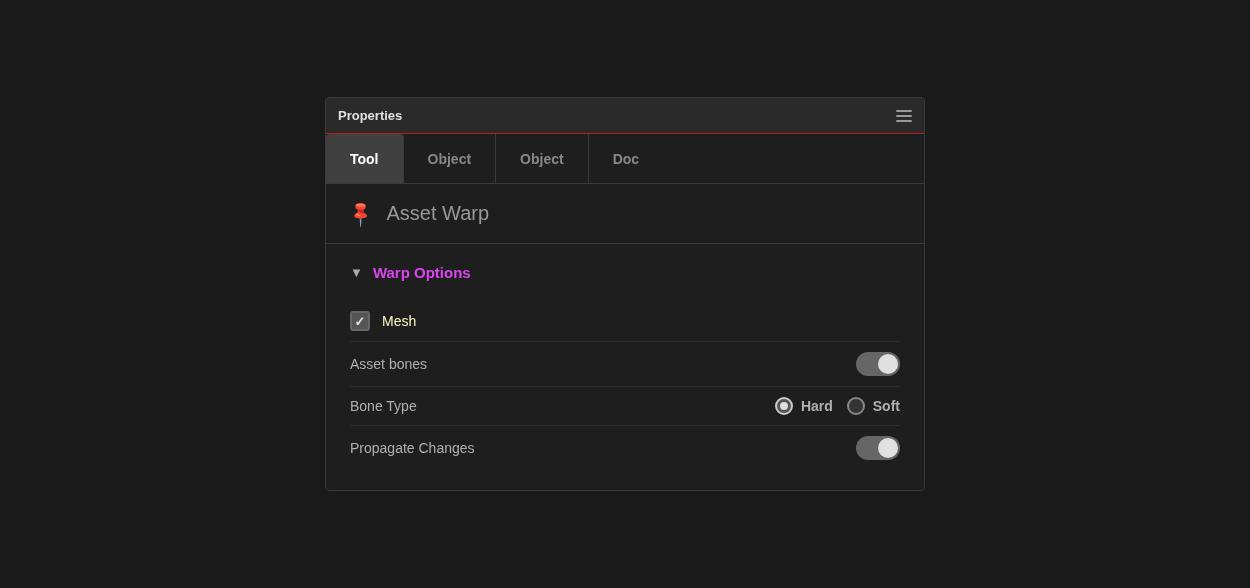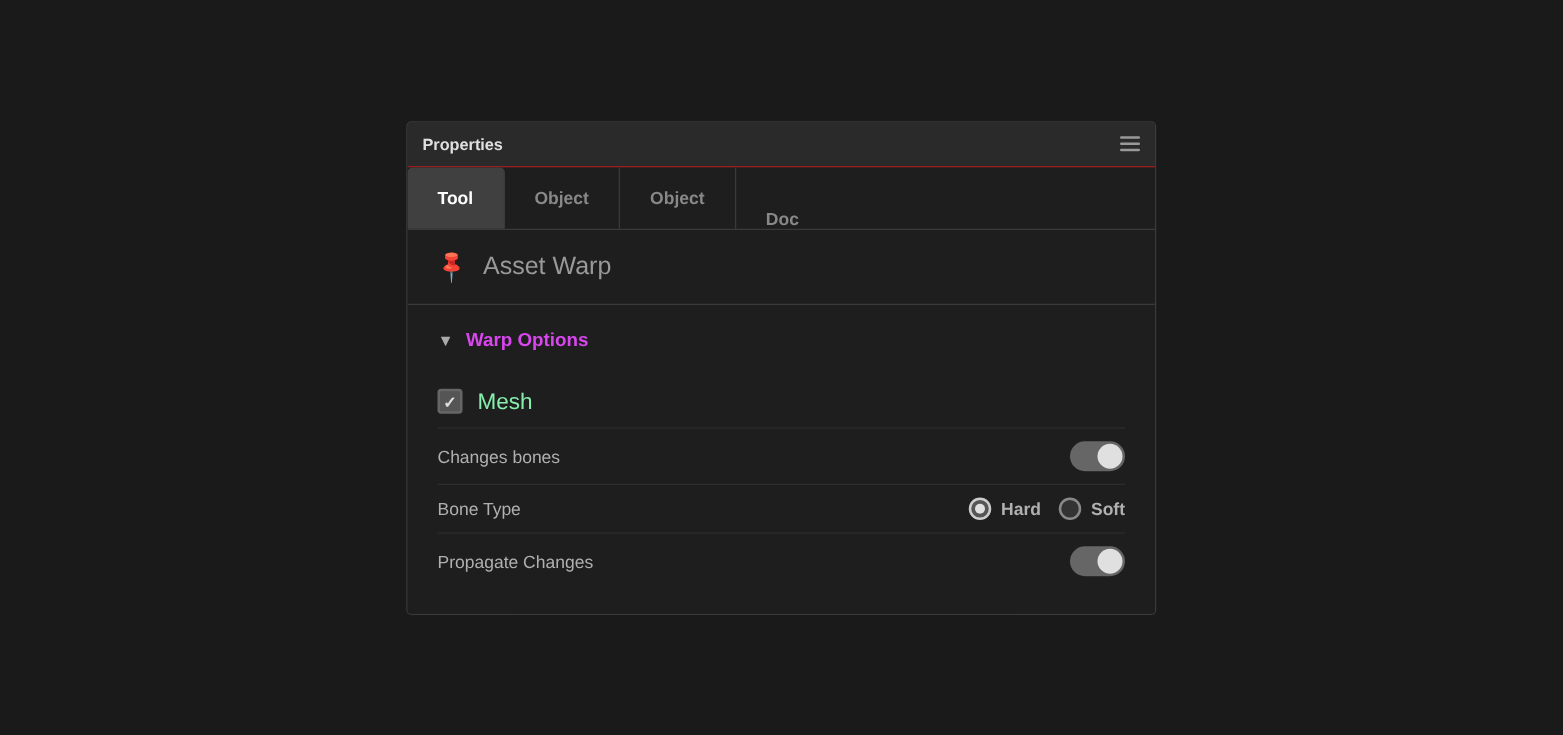--- a/index.html
+++ b/index.html
@@ -75,21 +75,20 @@
       cursor: pointer;
       font-size: 14px;
       font-weight: 600;
       color: #888;
       border-right: 1px solid #3a3a3a;
       position: relative;
     }
 
     .tab:last-child {
       border-right: none;
-      align-items: flex-end;
     }
 
     .tab.active {
       background: #404040;
       color: #ffffff;
       border-radius: 4px 4px 0 0;
     }
 
     
     .tool-header {
@@ -179,22 +178,22 @@
       flex-shrink: 0;
     }
 
     .custom-checkbox .check-mark {
       color: #e0e0e0;
       font-size: 13px;
       font-weight: 700;
     }
 
     .checkbox-label {
-      color: #86efac;
-      font-size: 18px;
+      color: #fef9c3;
+      font-size: 14px;
     }
 
     
     .toggle-switch {
       width: 44px;
       height: 24px;
       background: #555;
       border-radius: 12px;
       position: relative;
       cursor: pointer;
@@ -305,21 +304,21 @@
     </div>
 
     <div class="checkbox-row">
       <div class="custom-checkbox">
         <span class="check-mark">✓</span>
       </div>
       <span class="checkbox-label">Mesh</span>
     </div>
 
     <div class="option-row">
-      <span class="option-label">Changes bones</span>
+      <span class="option-label">Asset bones</span>
       <div class="toggle-switch on">
         <div class="toggle-knob"></div>
       </div>
     </div>
 
     <div class="option-row">
       <span class="option-label">Bone Type</span>
       <div class="radio-group">
         <div class="radio-option">
           <div class="radio-circle selected"></div>

